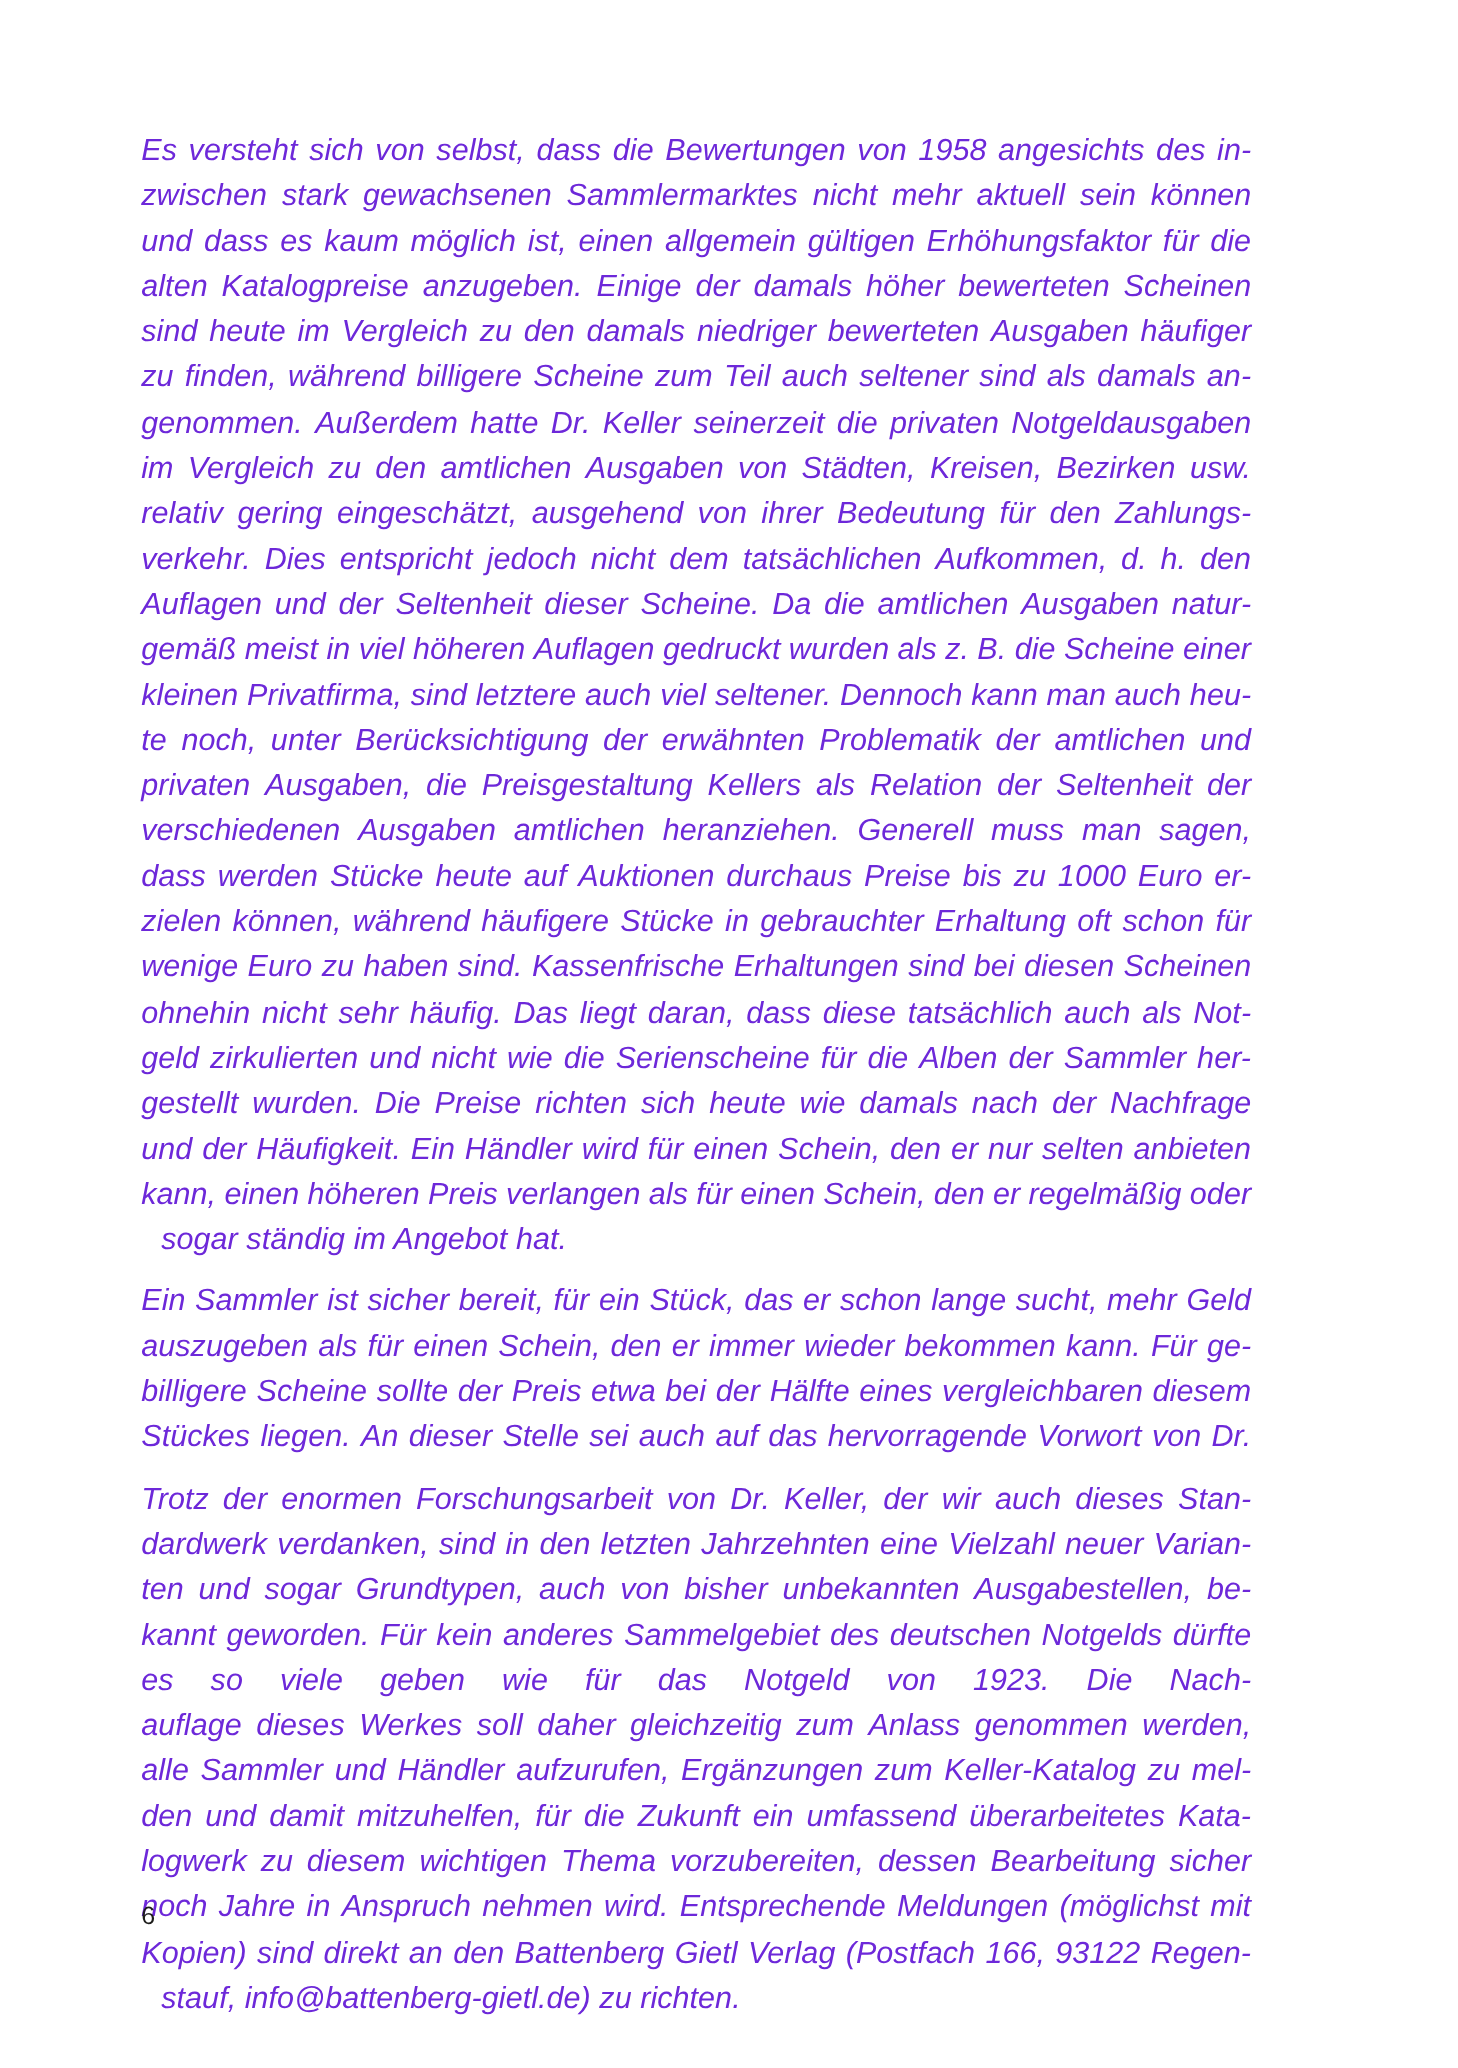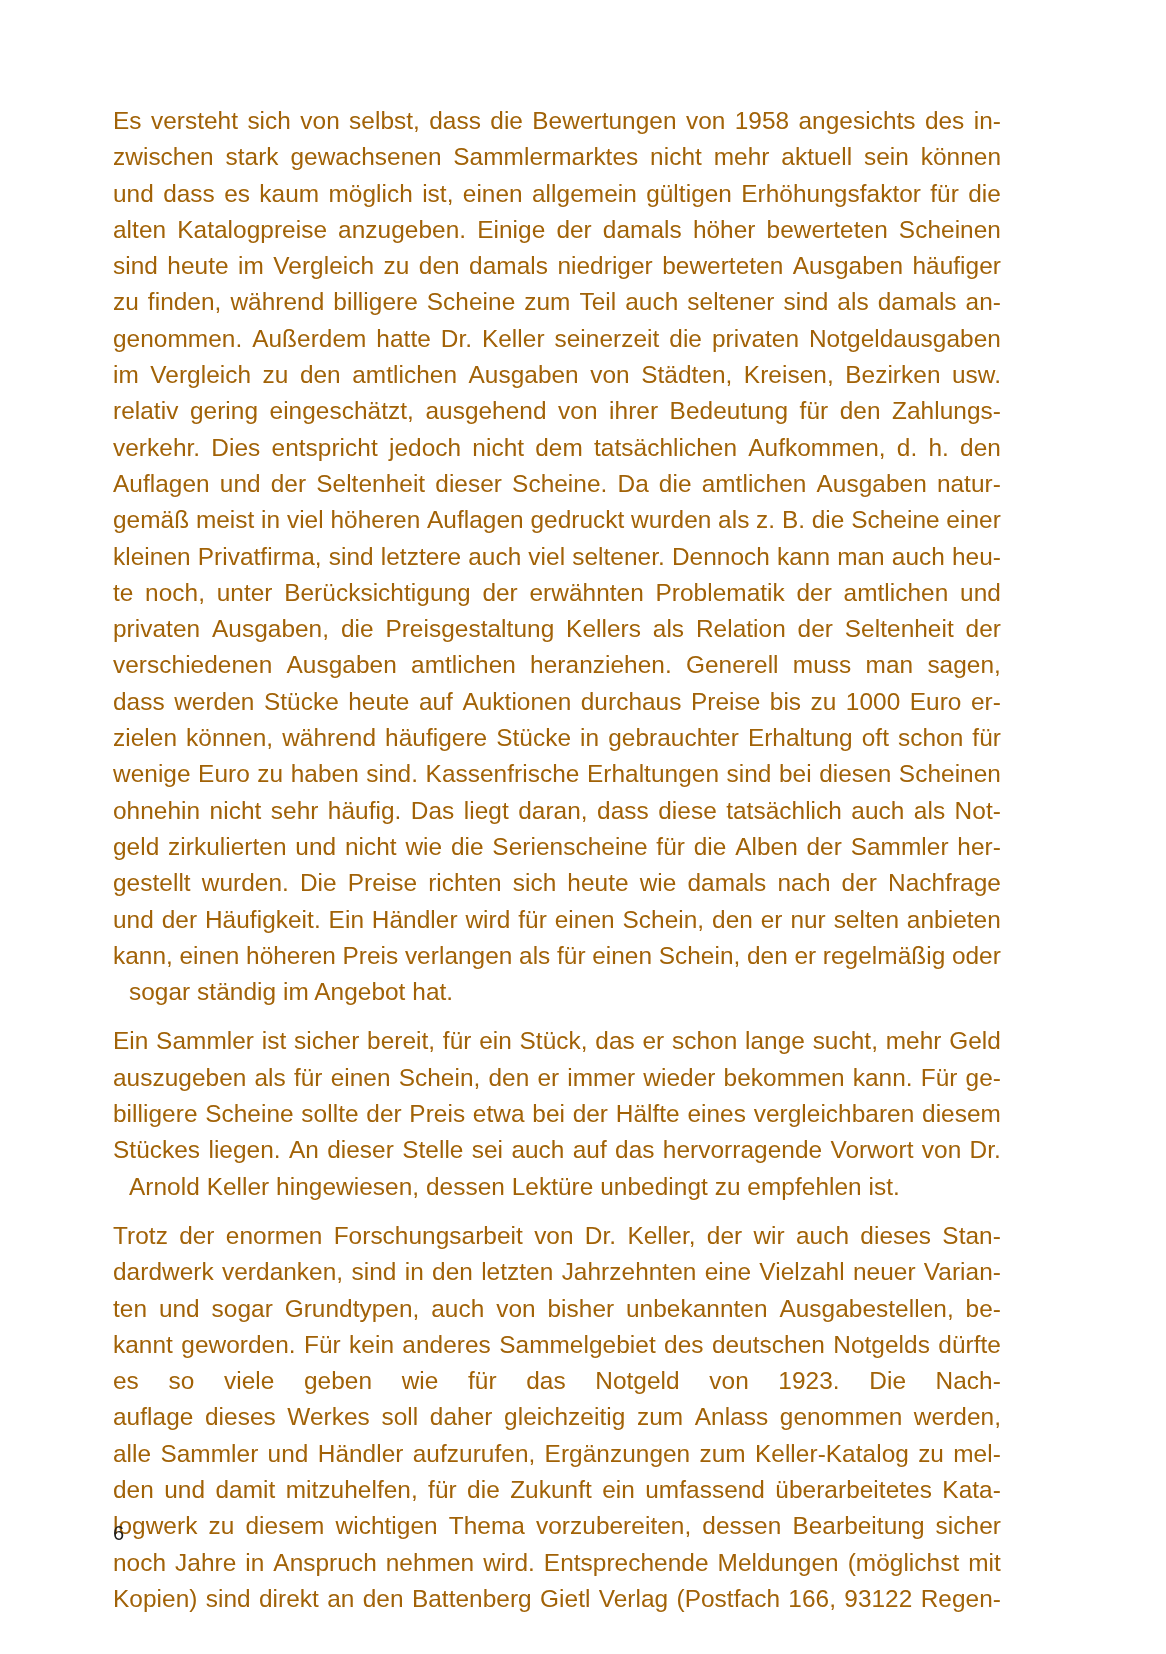--- a/index.html
+++ b/index.html
@@ -27,22 +27,23 @@
     left: 113px;
     top: 103px;
     width: 888px;
   }
   .para {
     font-size: 24.4px;
     line-height: 36.3px;
     text-align: justify;
     text-justify: inter-word;
     margin: 0 0 13px 0;
-    color: #a16207;
+    color: #6d28d9;
     letter-spacing: 0.05px;
+    font-style: italic;
     -webkit-font-smoothing: antialiased;
   }
   .lnjust {
     display: flex;
     justify-content: space-between;
     white-space: pre;
   }
   .lnleft {
     display: block;
     white-space: pre;
@@ -88,32 +89,32 @@
         <div class="lnjust"><span>gestellt</span><span>wurden.</span><span>Die</span><span>Preise</span><span>richten</span><span>sich</span><span>heute</span><span>wie</span><span>damals</span><span>nach</span><span>der</span><span>Nachfrage</span></div>
         <div class="lnjust"><span>und</span><span>der</span><span>Häufigkeit.</span><span>Ein</span><span>Händler</span><span>wird</span><span>für</span><span>einen</span><span>Schein,</span><span>den</span><span>er</span><span>nur</span><span>selten</span><span>anbieten</span></div>
         <div class="lnjust"><span>kann,</span><span>einen</span><span>höheren</span><span>Preis</span><span>verlangen</span><span>als</span><span>für</span><span>einen</span><span>Schein,</span><span>den</span><span>er</span><span>regelmäßig</span><span>oder</span></div>
         <div class="lnleft">sogar ständig im Angebot hat.</div>
       </div>
     <div class="para" id="para-2">
         <div class="lnjust"><span>Ein</span><span>Sammler</span><span>ist</span><span>sicher</span><span>bereit,</span><span>für</span><span>ein</span><span>Stück,</span><span>das</span><span>er</span><span>schon</span><span>lange</span><span>sucht,</span><span>mehr</span><span>Geld</span></div>
         <div class="lnjust"><span>auszugeben</span><span>als</span><span>für</span><span>einen</span><span>Schein,</span><span>den</span><span>er</span><span>immer</span><span>wieder</span><span>bekommen</span><span>kann.</span><span>Für</span><span>ge-</span></div>
         <div class="lnjust"><span>billigere</span><span>Scheine</span><span>sollte</span><span>der</span><span>Preis</span><span>etwa</span><span>bei</span><span>der</span><span>Hälfte</span><span>eines</span><span>vergleichbaren</span><span>diesem</span></div>
         <div class="lnjust"><span>Stückes</span><span>liegen.</span><span>An</span><span>dieser</span><span>Stelle</span><span>sei</span><span>auch</span><span>auf</span><span>das</span><span>hervorragende</span><span>Vorwort</span><span>von</span><span>Dr.</span></div>
-        <div class="lnleft">Arnold Keller hingewiesen, dessen Lektüre unbedingt zu empfehlen ist.</div>
       </div>
     <div class="para" id="para-3">
         <div class="lnjust"><span>Trotz</span><span>der</span><span>enormen</span><span>Forschungsarbeit</span><span>von</span><span>Dr.</span><span>Keller,</span><span>der</span><span>wir</span><span>auch</span><span>dieses</span><span>Stan-</span></div>
         <div class="lnjust"><span>dardwerk</span><span>verdanken,</span><span>sind</span><span>in</span><span>den</span><span>letzten</span><span>Jahrzehnten</span><span>eine</span><span>Vielzahl</span><span>neuer</span><span>Varian-</span></div>
         <div class="lnjust"><span>ten</span><span>und</span><span>sogar</span><span>Grundtypen,</span><span>auch</span><span>von</span><span>bisher</span><span>unbekannten</span><span>Ausgabestellen,</span><span>be-</span></div>
         <div class="lnjust"><span>kannt</span><span>geworden.</span><span>Für</span><span>kein</span><span>anderes</span><span>Sammelgebiet</span><span>des</span><span>deutschen</span><span>Notgelds</span><span>dürfte</span></div>
         <div class="lnjust"><span>es</span><span>so</span><span>viele</span><span>geben</span><span>wie</span><span>für</span><span>das</span><span>Notgeld</span><span>von</span><span>1923.</span><span>Die</span><span>Nach-</span></div>
         <div class="lnjust"><span>auflage</span><span>dieses</span><span>Werkes</span><span>soll</span><span>daher</span><span>gleichzeitig</span><span>zum</span><span>Anlass</span><span>genommen</span><span>werden,</span></div>
         <div class="lnjust"><span>alle</span><span>Sammler</span><span>und</span><span>Händler</span><span>aufzurufen,</span><span>Ergänzungen</span><span>zum</span><span>Keller-Katalog</span><span>zu</span><span>mel-</span></div>
         <div class="lnjust"><span>den</span><span>und</span><span>damit</span><span>mitzuhelfen,</span><span>für</span><span>die</span><span>Zukunft</span><span>ein</span><span>umfassend</span><span>überarbeitetes</span><span>Kata-</span></div>
         <div class="lnjust"><span>logwerk</span><span>zu</span><span>diesem</span><span>wichtigen</span><span>Thema</span><span>vorzubereiten,</span><span>dessen</span><span>Bearbeitung</span><span>sicher</span></div>
         <div class="lnjust"><span>noch</span><span>Jahre</span><span>in</span><span>Anspruch</span><span>nehmen</span><span>wird.</span><span>Entsprechende</span><span>Meldungen</span><span>(möglichst</span><span>mit</span></div>
         <div class="lnjust"><span>Kopien)</span><span>sind</span><span>direkt</span><span>an</span><span>den</span><span>Battenberg</span><span>Gietl</span><span>Verlag</span><span>(Postfach</span><span>166,</span><span>93122</span><span>Regen-</span></div>
+        <div class="lnleft">stauf, info@battenberg-gietl.de) zu richten.</div>
       </div>
 
   </div>
 
   <div class="folio">6</div>
 </div>
 
 </body></html>

